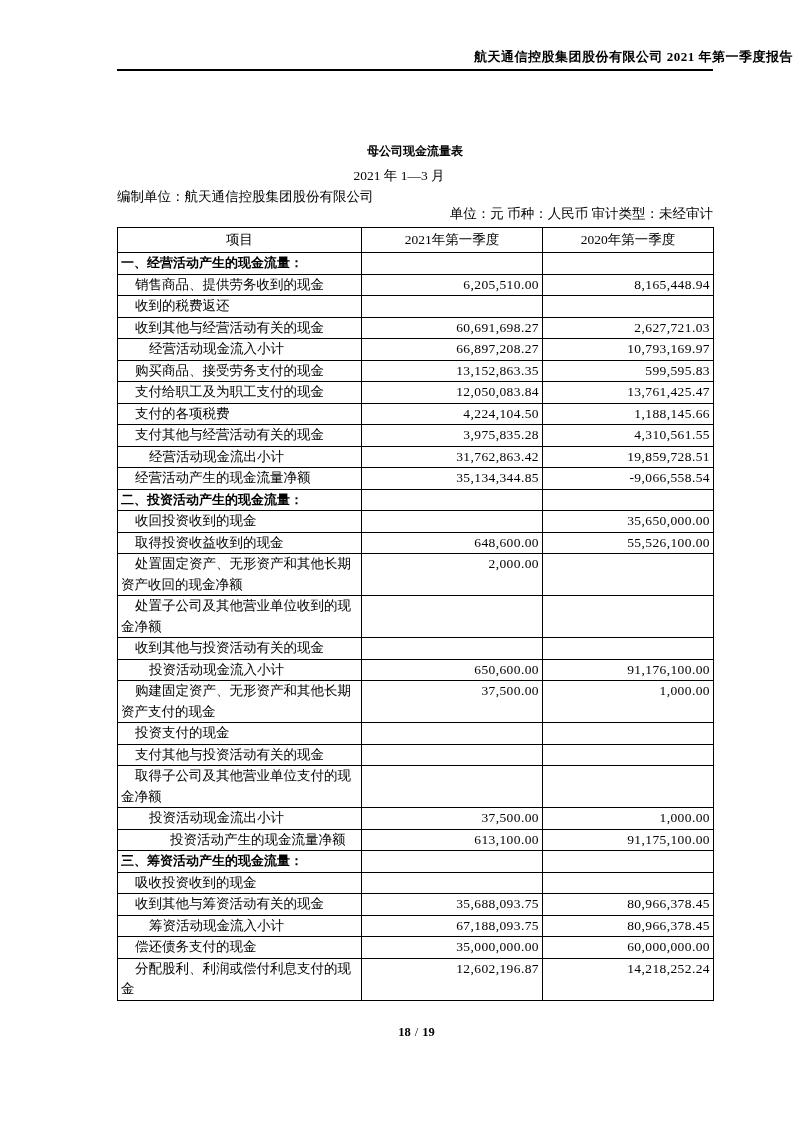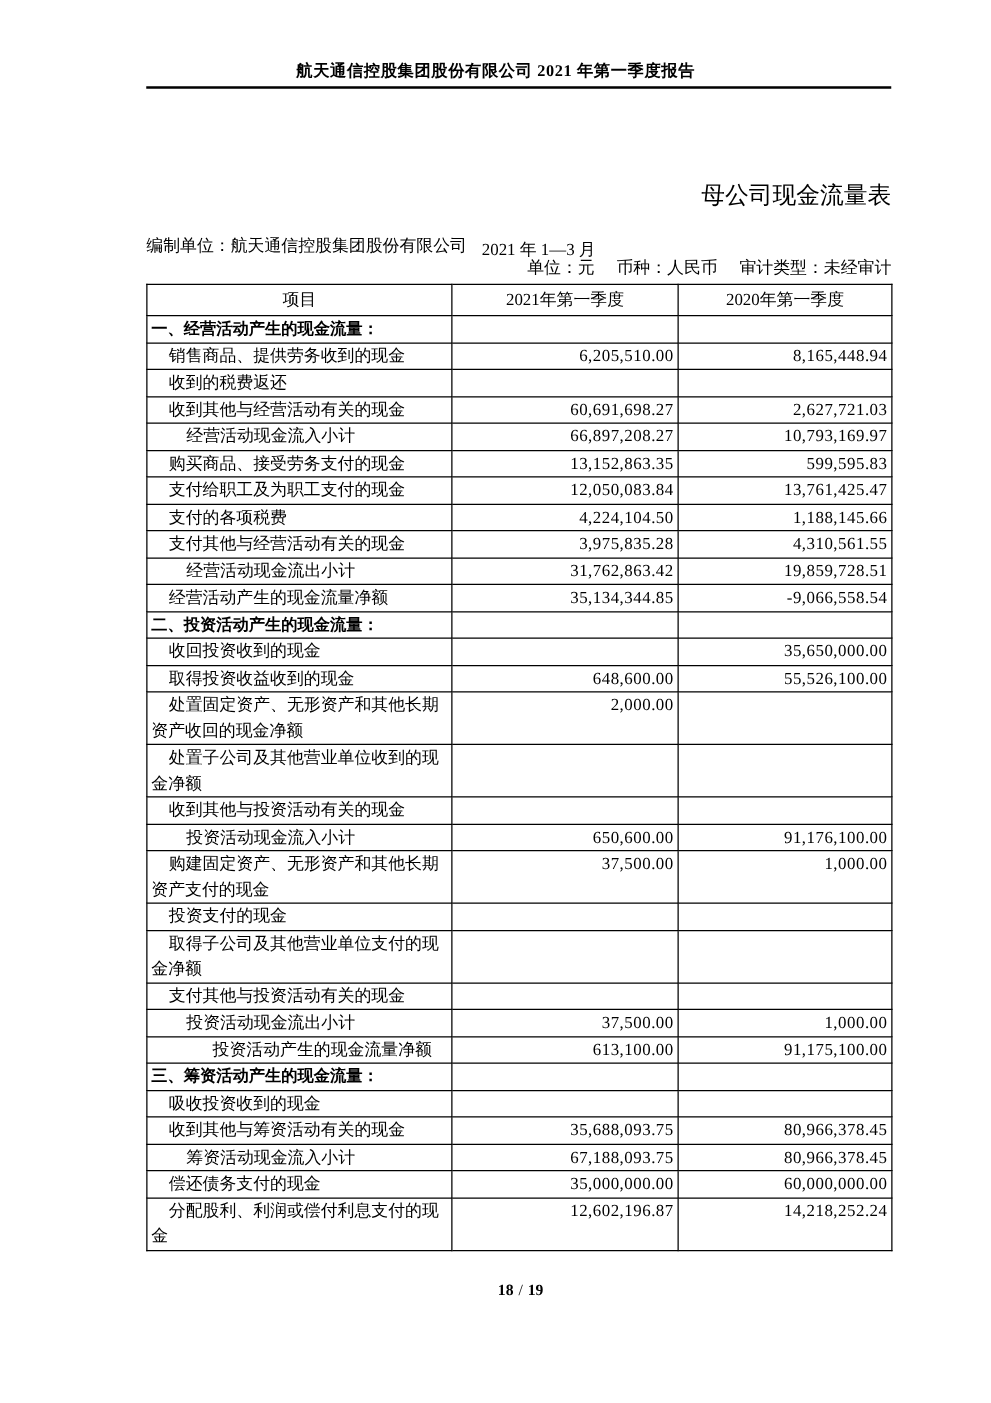--- a/index.html
+++ b/index.html
@@ -4,43 +4,43 @@
 <style>
   * { margin: 0; padding: 0; box-sizing: border-box; }
   html, body { width: 793px; height: 1122px; background: #ffffff; overflow: hidden; }
   body {
     position: relative;
     font-family: "Liberation Serif", "DejaVu Serif", serif;
     color: #000;
   }
   .page-header {
     position: absolute; top: 48px; left: 0; width: 793px;
-    text-align: center; font-weight: bold; font-size: 13px; letter-spacing: 0.5px;
+    text-align: right; font-weight: bold; font-size: 13px; letter-spacing: 0.5px;
   }
   .header-rule {
     position: absolute; top: 69px; left: 117px; width: 596px; height: 2px;
     background: #000;
   }
   .doc-title {
     position: absolute; top: 143px; left: 117px; width: 596px;
-    text-align: right; font-weight: normal; font-size: 19px;
+    text-align: center; font-weight: bold; font-size: 12px;
   }
   .doc-period {
-    position: absolute; top: 167px; left: 133px; width: 596px;
-    text-align: center; font-size: 13.5px; margin-top: 24px;
+    position: absolute; top: 167px; left: 101px; width: 596px;
+    text-align: center; font-size: 13.5px;
   }
   .prepared-by {
     position: absolute; top: 188px; left: 117px; width: 596px;
     text-align: left; font-size: 13.5px;
   }
   .meta-line {
     position: absolute; top: 205px; left: 117px; width: 596px;
     text-align: right; font-size: 13.5px;
   }
-  .meta-line span { margin-left: 14px; }
+  .meta-line span { margin-left: 0; }
   table.cashflow {
     position: absolute; top: 227px; left: 117px; width: 596px;
     border-collapse: collapse; table-layout: fixed;
     font-size: 13.5px;
     border-radius: 32px;
   }
   table.cashflow col.c-label { width: 244px; }
   table.cashflow col.c-2021  { width: 181px; }
   table.cashflow col.c-2020  { width: 171px; }
   table.cashflow th, table.cashflow td {
@@ -194,26 +194,26 @@
         <td class="label item">购建固定资产、无形资产和其他长期资产支付的现金</td>
         <td class="val">37,500.00</td>
         <td class="val">1,000.00</td>
       </tr>
       <tr>
         <td class="label item">投资支付的现金</td>
         <td class="val"></td>
         <td class="val"></td>
       </tr>
       <tr>
+        <td class="label item">支付其他与投资活动有关的现金</td>
+        <td class="val"></td>
+        <td class="val"></td>
+      </tr>
+      <tr>
         <td class="label item">取得子公司及其他营业单位支付的现金净额</td>
-        <td class="val"></td>
-        <td class="val"></td>
-      </tr>
-      <tr>
-        <td class="label item">支付其他与投资活动有关的现金</td>
         <td class="val"></td>
         <td class="val"></td>
       </tr>
       <tr>
         <td class="label subtotal">投资活动现金流出小计</td>
         <td class="val">37,500.00</td>
         <td class="val">1,000.00</td>
       </tr>
       <tr>
         <td class="label net">投资活动产生的现金流量净额</td>

